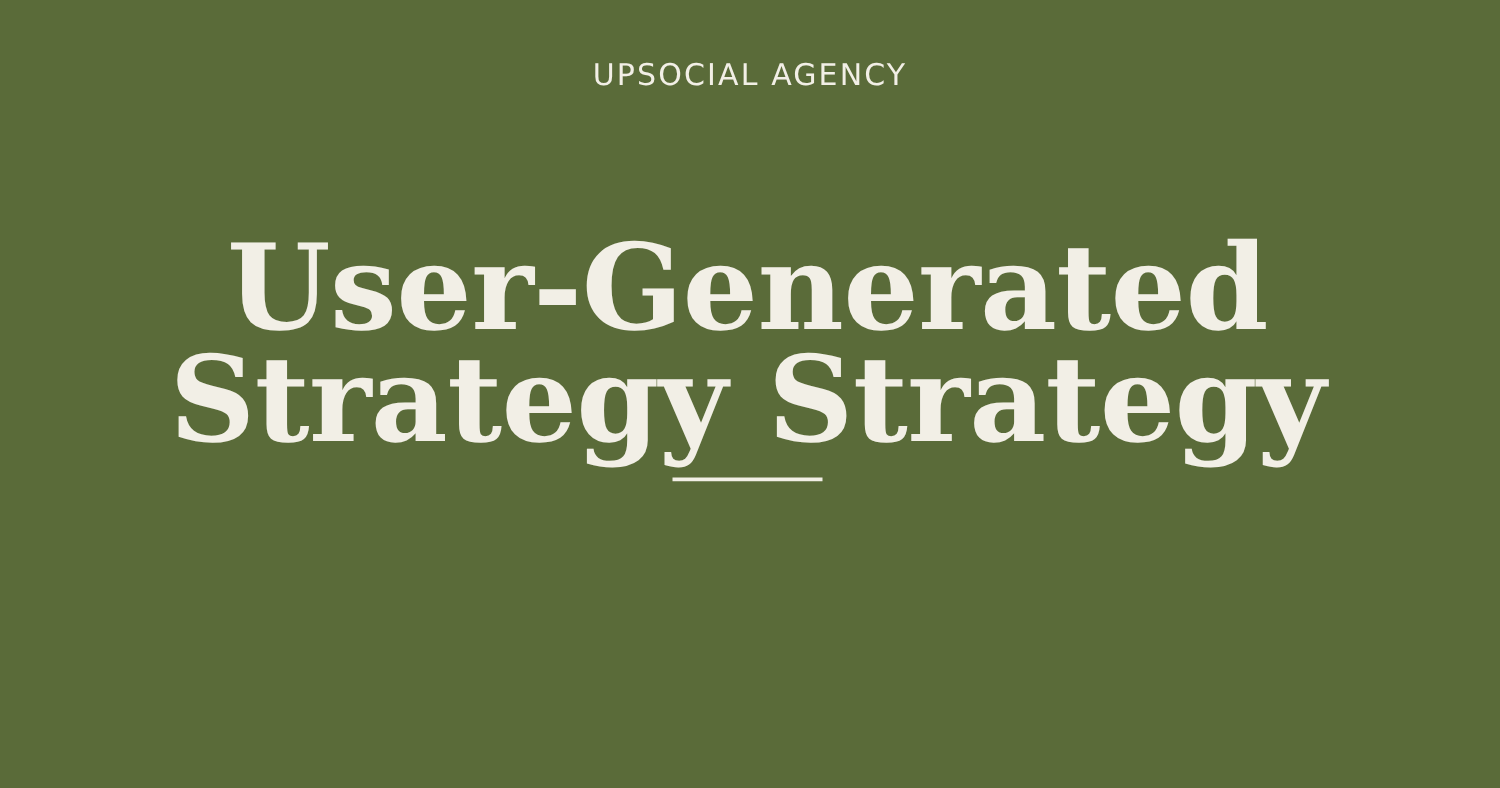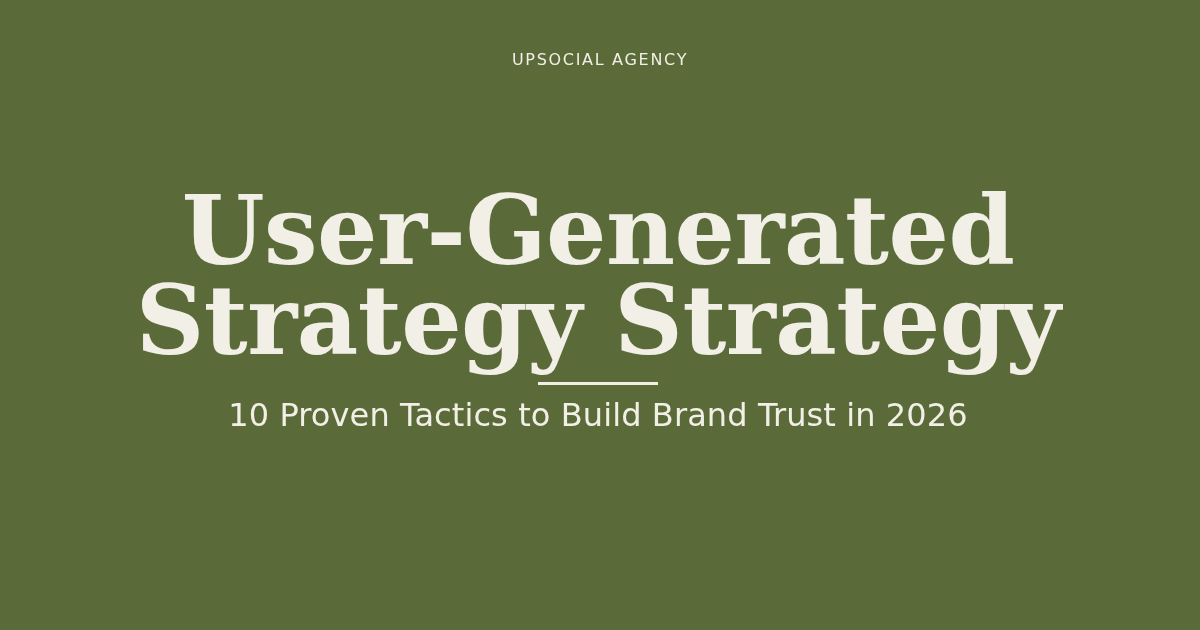--- a/index.html
+++ b/index.html
@@ -27,21 +27,21 @@
   }
 
   
   #eyebrow {
     position: absolute;
     top: 48px;
     left: 0;
     right: 0;
     text-align: center;
     font-family: "DejaVu Sans", "Liberation Sans", sans-serif;
-    font-size: 16px;
+    font-size: 24px;
     font-weight: 400;
     letter-spacing: 1.7px;
     line-height: 24px;
     color: #F2EFE6;
     text-transform: uppercase;
     white-space: nowrap;
   }
 
   
   #hero {
@@ -100,16 +100,15 @@
 
   <div id="hero">
 
     <h1 id="headline">
       <span class="hl-line">User-Generated</span>
       <span class="hl-line">Strategy Strategy</span>
     </h1>
 
     <hr id="divider">
 
-    <p id="subtitle">10 Proven Tactics to Build Brand Trust in 2026</p>
 
   </div>
 </div>
 
 </body></html>

